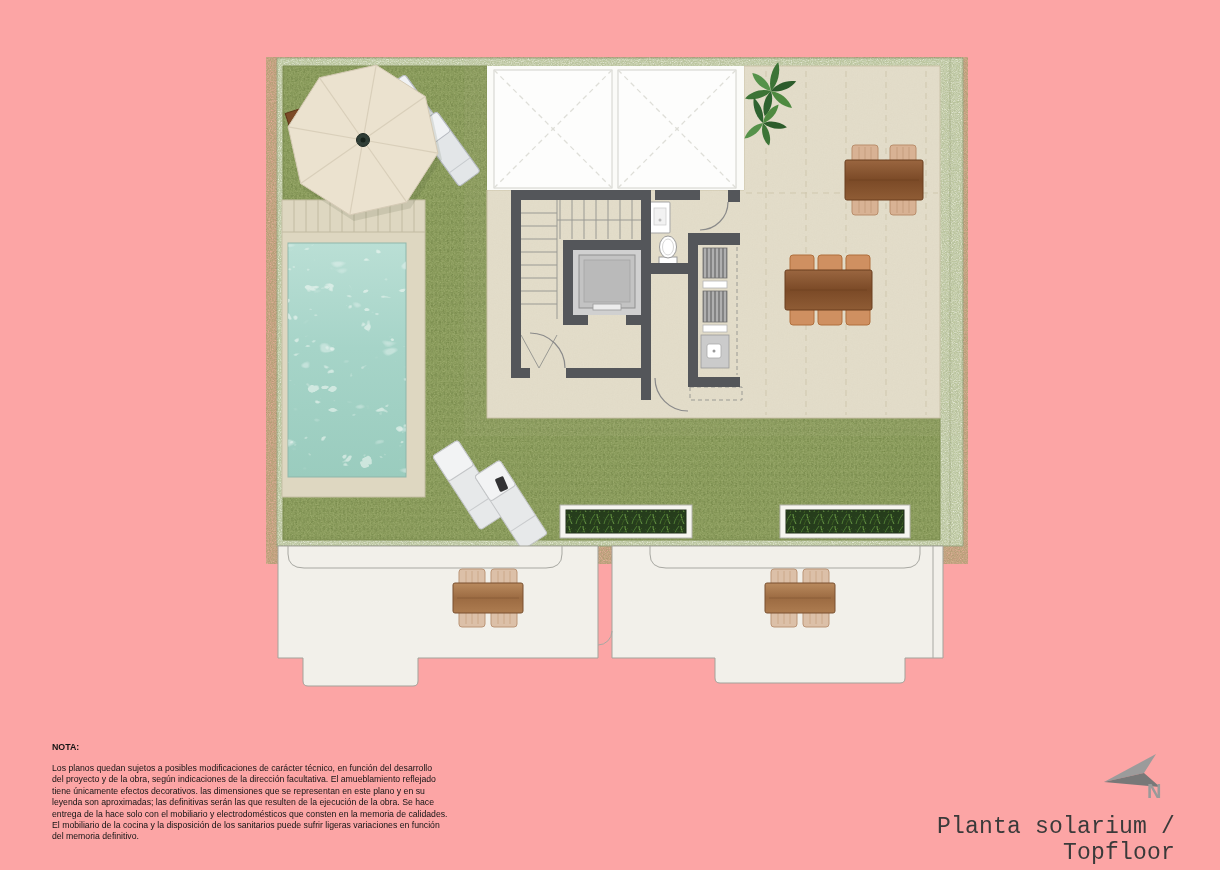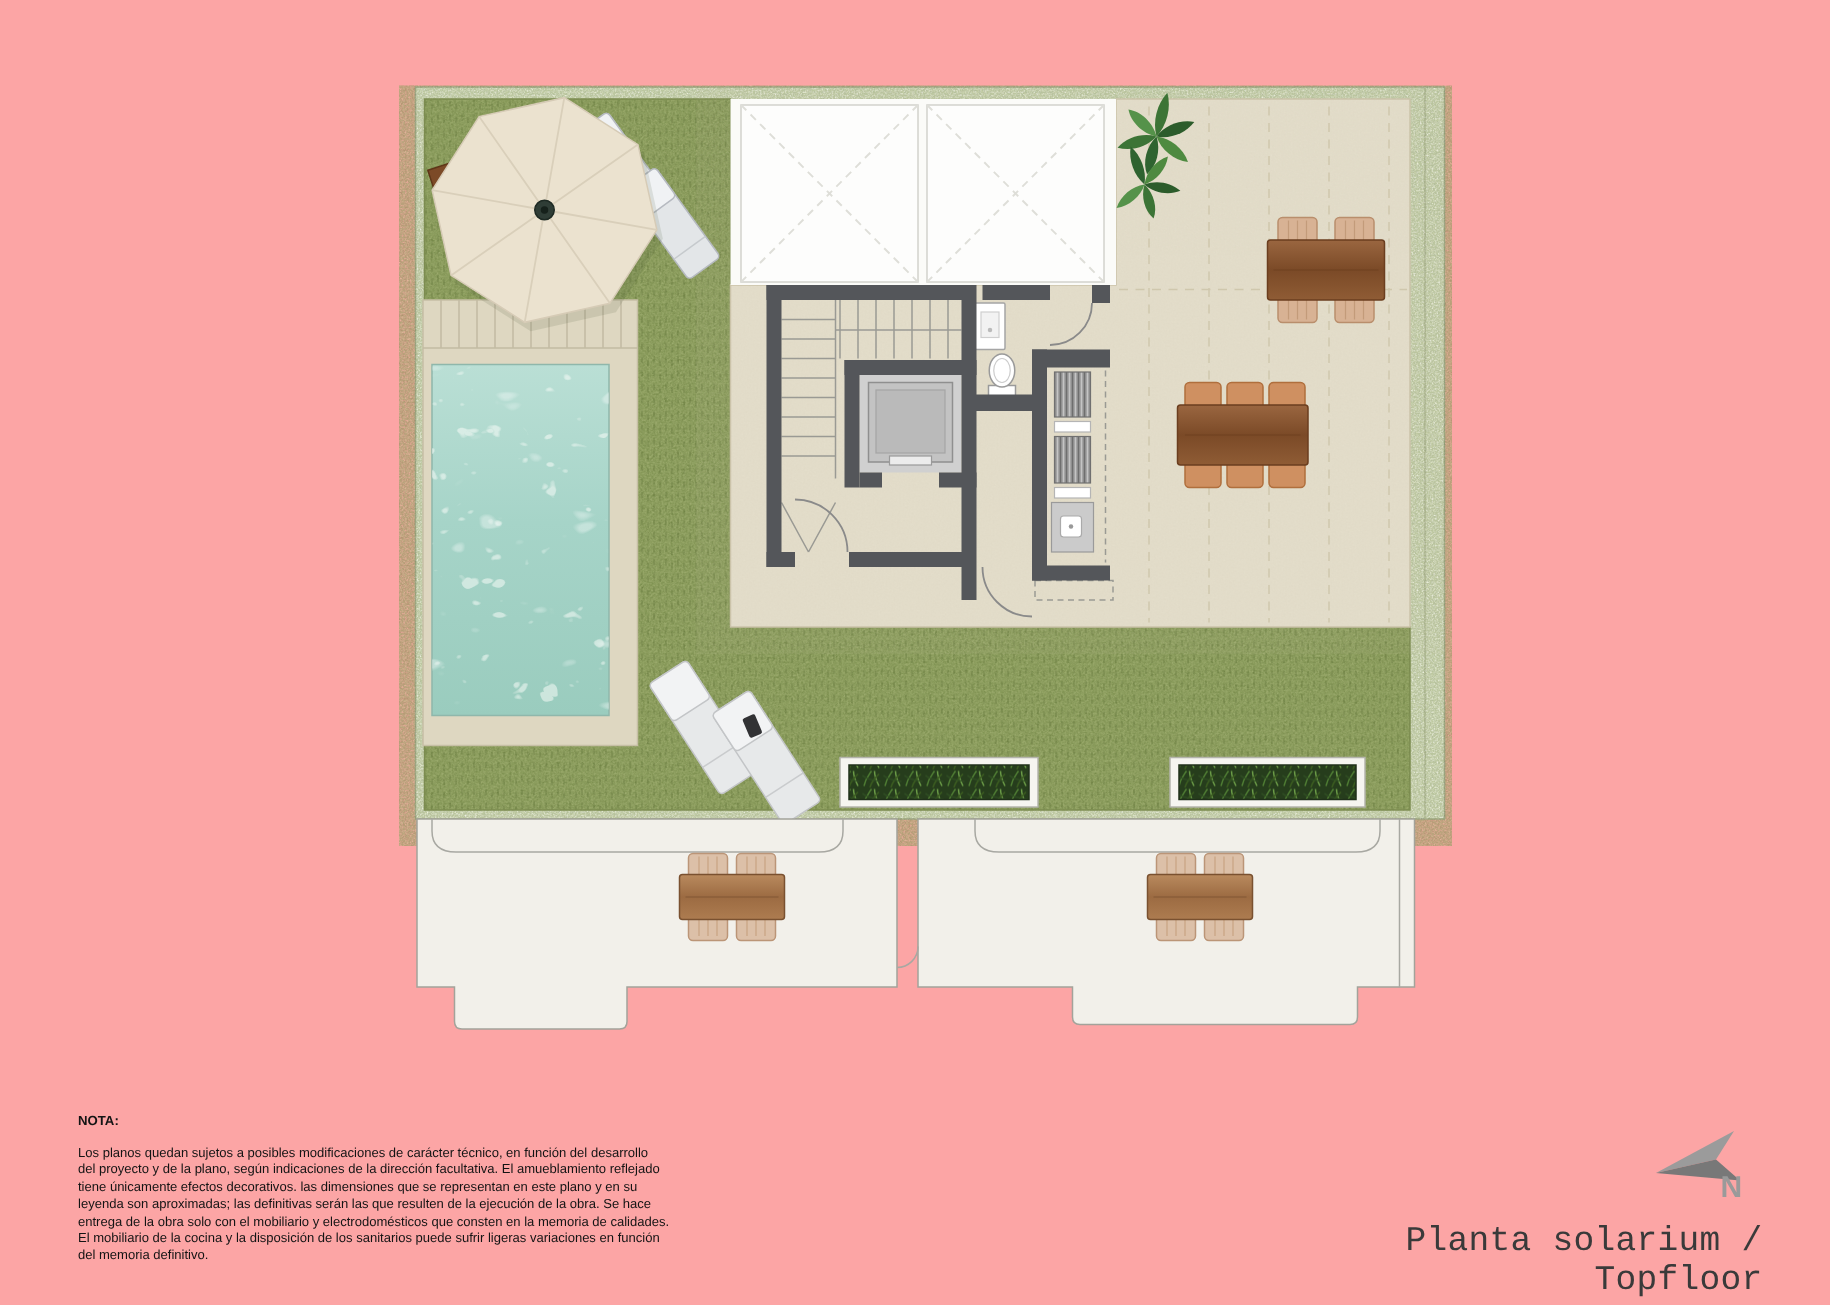--- a/index.html
+++ b/index.html
@@ -330,24 +330,24 @@
         <line x1="503" y1="541" x2="565" y2="541" stroke="#7a5130" stroke-width="1" opacity="0.5"></line>
       </g>
     </g>
   </svg>
   </div>
 
   <div class="note-block">
     <div class="note-heading">NOTA:</div>
     <div>
       <div class="note-line">Los planos quedan sujetos a posibles modificaciones de carácter técnico, en función del desarrollo</div>
-      <div class="note-line">del proyecto y de la plano, según indicaciones de la dirección facultativa. El amueblamiento reflejado</div>
+      <div class="note-line">del proyecto y de la obra, según indicaciones de la dirección facultativa. El amueblamiento reflejado</div>
       <div class="note-line">tiene únicamente efectos decorativos. las dimensiones que se representan en este plano y en su</div>
       <div class="note-line">leyenda son aproximadas; las definitivas serán las que resulten de la ejecución de la obra. Se hace</div>
-      <div class="note-line">entrega de la obra solo con el mobiliario y electrodomésticos que consten en la memoria de calidades.</div>
+      <div class="note-line">entrega de la hace solo con el mobiliario y electrodomésticos que consten en la memoria de calidades.</div>
       <div class="note-line">El mobiliario de la cocina y la disposición de los sanitarios puede sufrir ligeras variaciones en función</div>
       <div class="note-line">del memoria definitivo.</div>
     </div>
   </div>
 
   <div class="north-wrap">
     <svg width="70" height="54" viewBox="0 0 70 54" xmlns="http://www.w3.org/2000/svg">
       <g fill="#8d8d8d">
         <polygon points="4,32 56,4 44,23" fill="#9b9b9b"></polygon>
         <polygon points="4,32 44,23 60,37" fill="#787878"></polygon>

